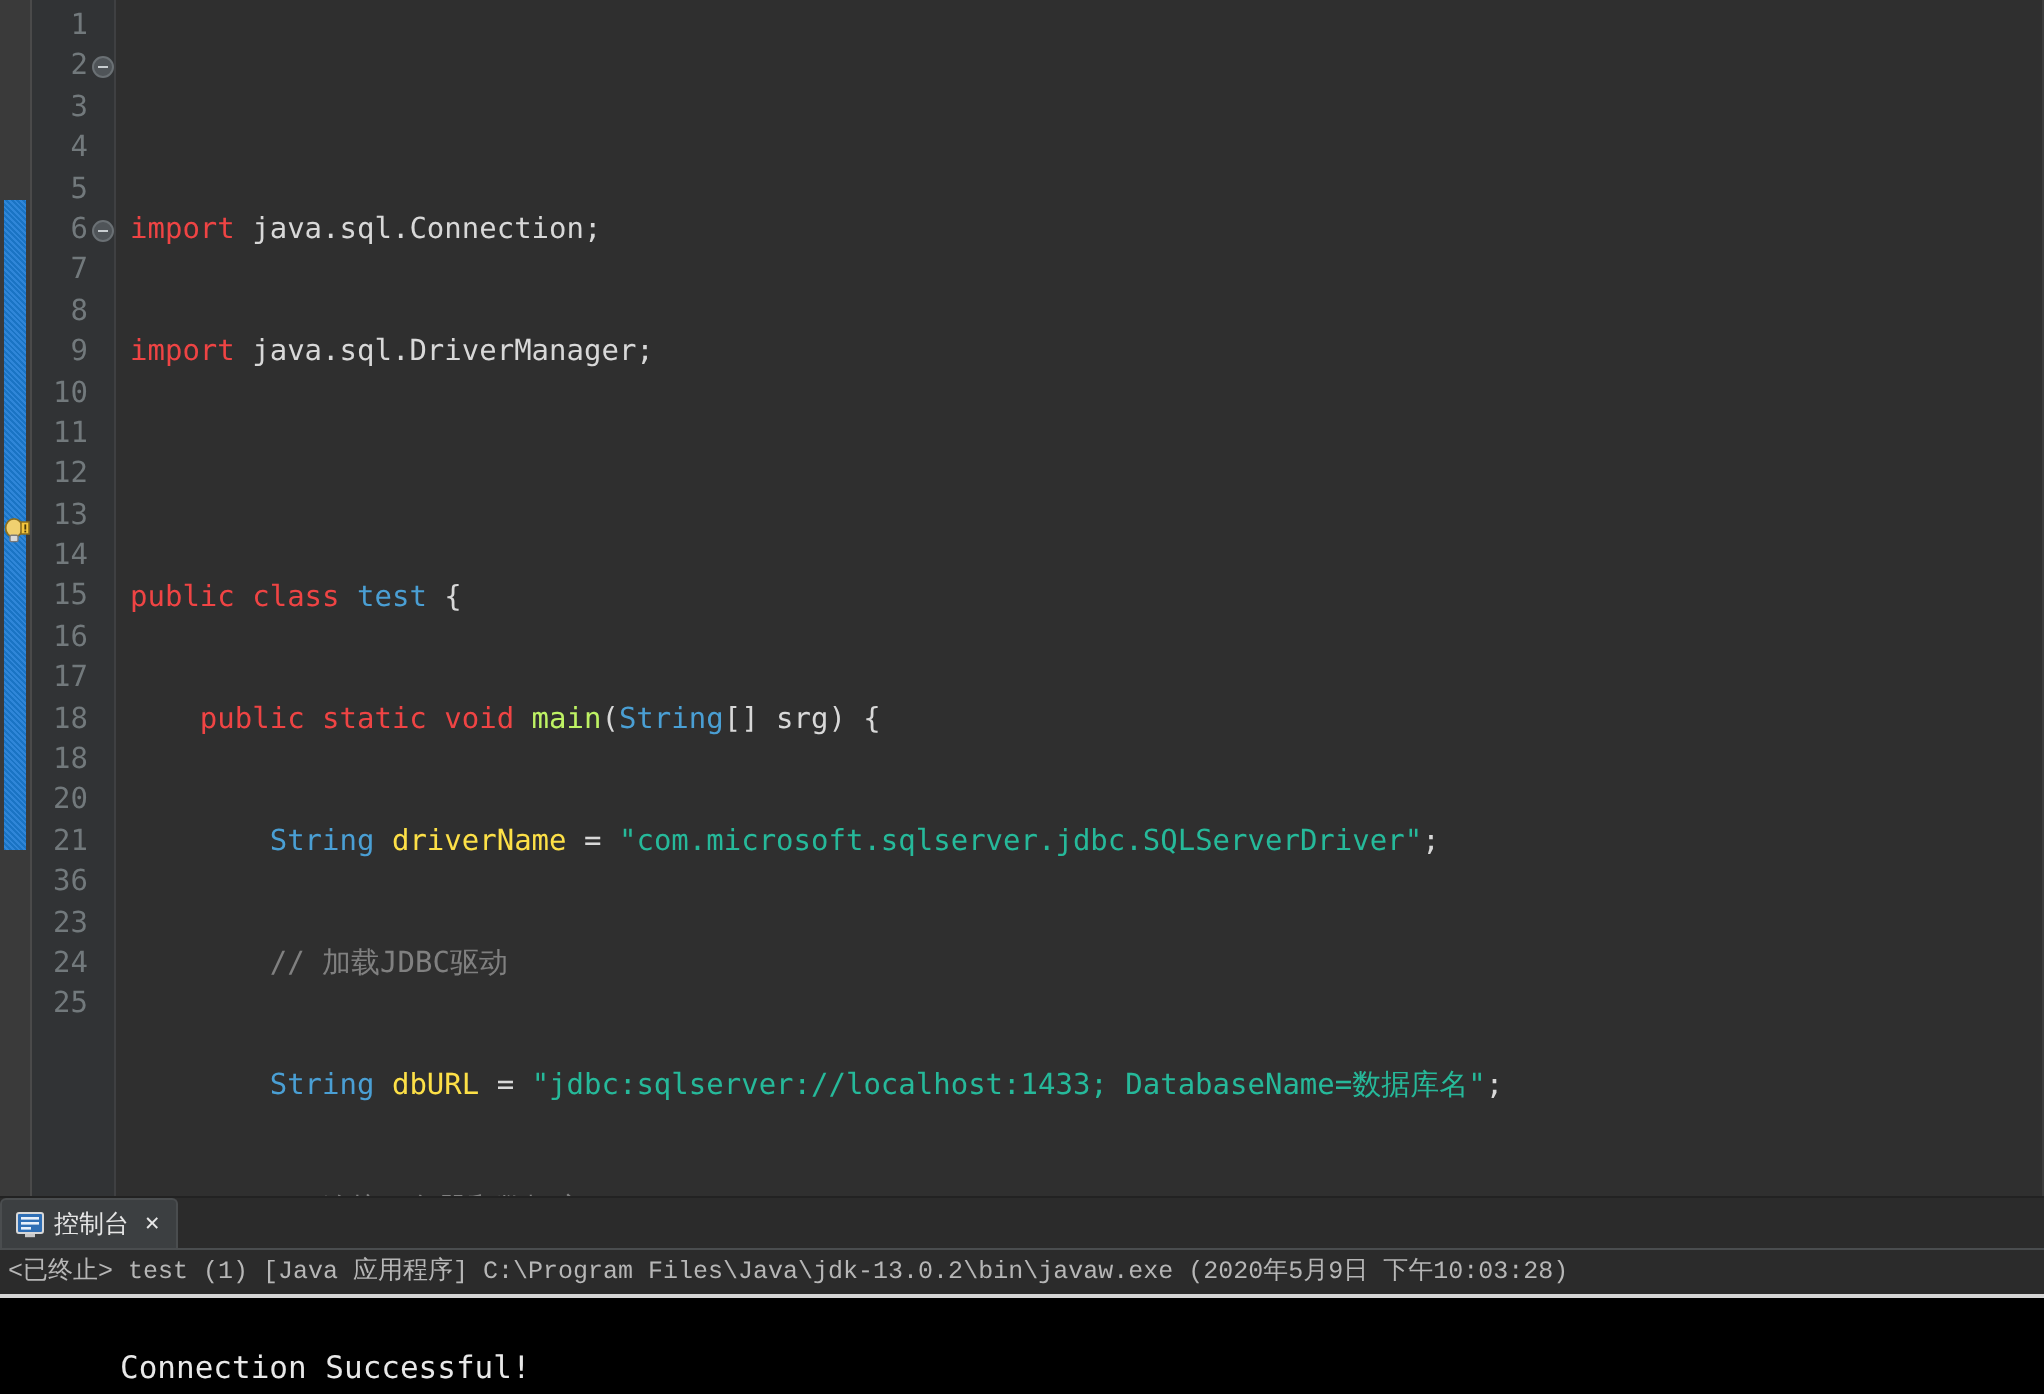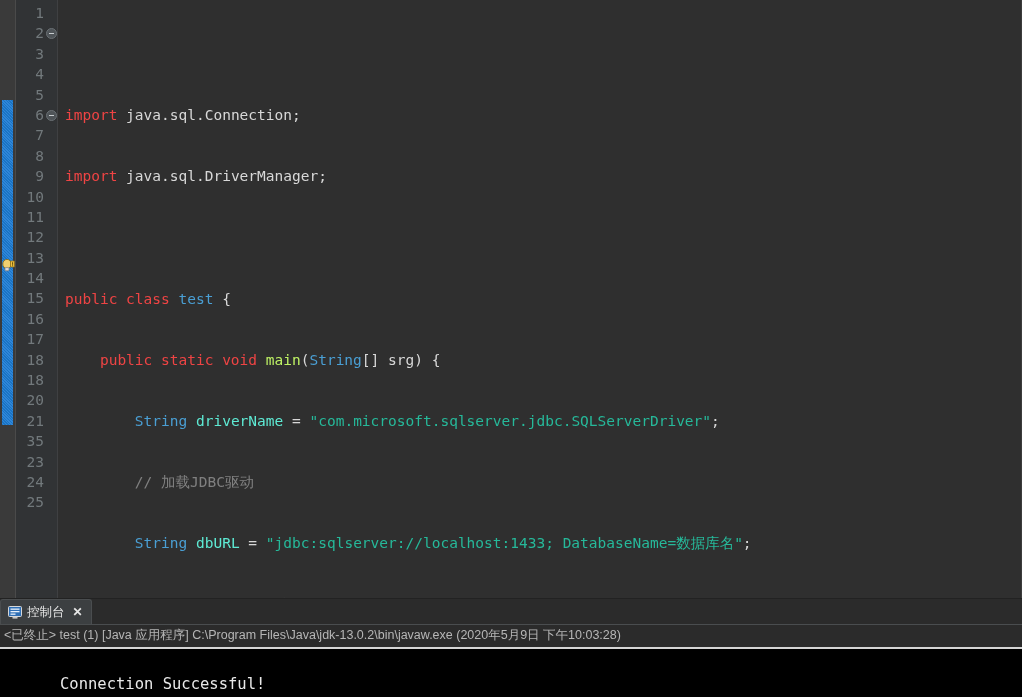--- a/index.html
+++ b/index.html
@@ -123,21 +123,21 @@
   }
   .code .row {
     height: 20.4px;
     white-space: pre;
   }
 
   
   .kw   { color: #ef4444; }
   .type { color: #4a9fd4; margin-top: 22px; }
   .str  { color: #26b99a; }
-  .fld  { color: #5eead4; margin-top: 20px; }
+  .fld  { color: #fde047; margin-top: 20px; }
   .mth  { color: #bef264; text-align: right; }
   .cmt  { color: #808080; }
   .pun  { color: #d8d8d8; text-align: center; }
 
   
   .panel {
     flex: 1 1 auto;
     display: flex;
     flex-direction: column;
     background: #3c3f41;
@@ -154,38 +154,38 @@
     height: 24px;
     background: #3c3f41;
     display: flex;
     align-items: center;
     gap: 5px;
     padding: 0 8px 0 7px;
     border: 1px solid #4a4d4f;
     border-bottom: none;
     border-top-left-radius: 3px;
     border-top-right-radius: 3px;
-    font-family: Liberation Serif, serif;
+    font-family: Liberation Mono, monospace;
     font-size: 12.5px;
     color: #d6d6d6;
   }
   .tab .tab-label { color: #e6e6e6; }
   .tab .tab-close {
     color: #e8e8e8;
     font-size: 12px;
     font-weight: bold;
     margin-left: 3px;
     line-height: 1;
   }
   .mon-icon { width: 14px; height: 13px; display: block; }
 
   .console-head {
     background: #2b2b2b;
     color: #b6b6b6;
-    font-family: Liberation Sans, sans-serif;
+    font-family: Liberation Mono, monospace;
     font-size: 12.5px;
     padding: 2px 0 3px 4px;
     white-space: nowrap;
     border-bottom: 2px solid #d5d5d5;
     overflow: hidden;
   }
   .console-body {
     flex: 1 1 auto;
     background: #000000;
     color: #e8e8e8;
@@ -233,21 +233,21 @@
       <div class="ln"><span>12</span></div>
       <div class="ln"><span>13</span></div>
       <div class="ln"><span>14</span></div>
       <div class="ln"><span>15</span></div>
       <div class="ln"><span>16</span></div>
       <div class="ln"><span>17</span></div>
       <div class="ln"><span>18</span></div>
       <div class="ln"><span>18</span></div>
       <div class="ln"><span>20</span></div>
       <div class="ln"><span>21</span></div>
-      <div class="ln"><span>35</span></div>
+      <div class="ln"><span>36</span></div>
       <div class="ln"><span>23</span></div>
       <div class="ln"><span>24</span></div>
       <div class="ln"><span>25</span></div>
     </div>
 
     <div class="code">
       <div class="row"></div>
       <div class="row"><span class="kw">import</span><span class="pun"> java.sql.Connection;</span></div>
       <div class="row"><span class="kw">import</span><span class="pun"> java.sql.DriverManager;</span></div>
       <div class="row"></div>

